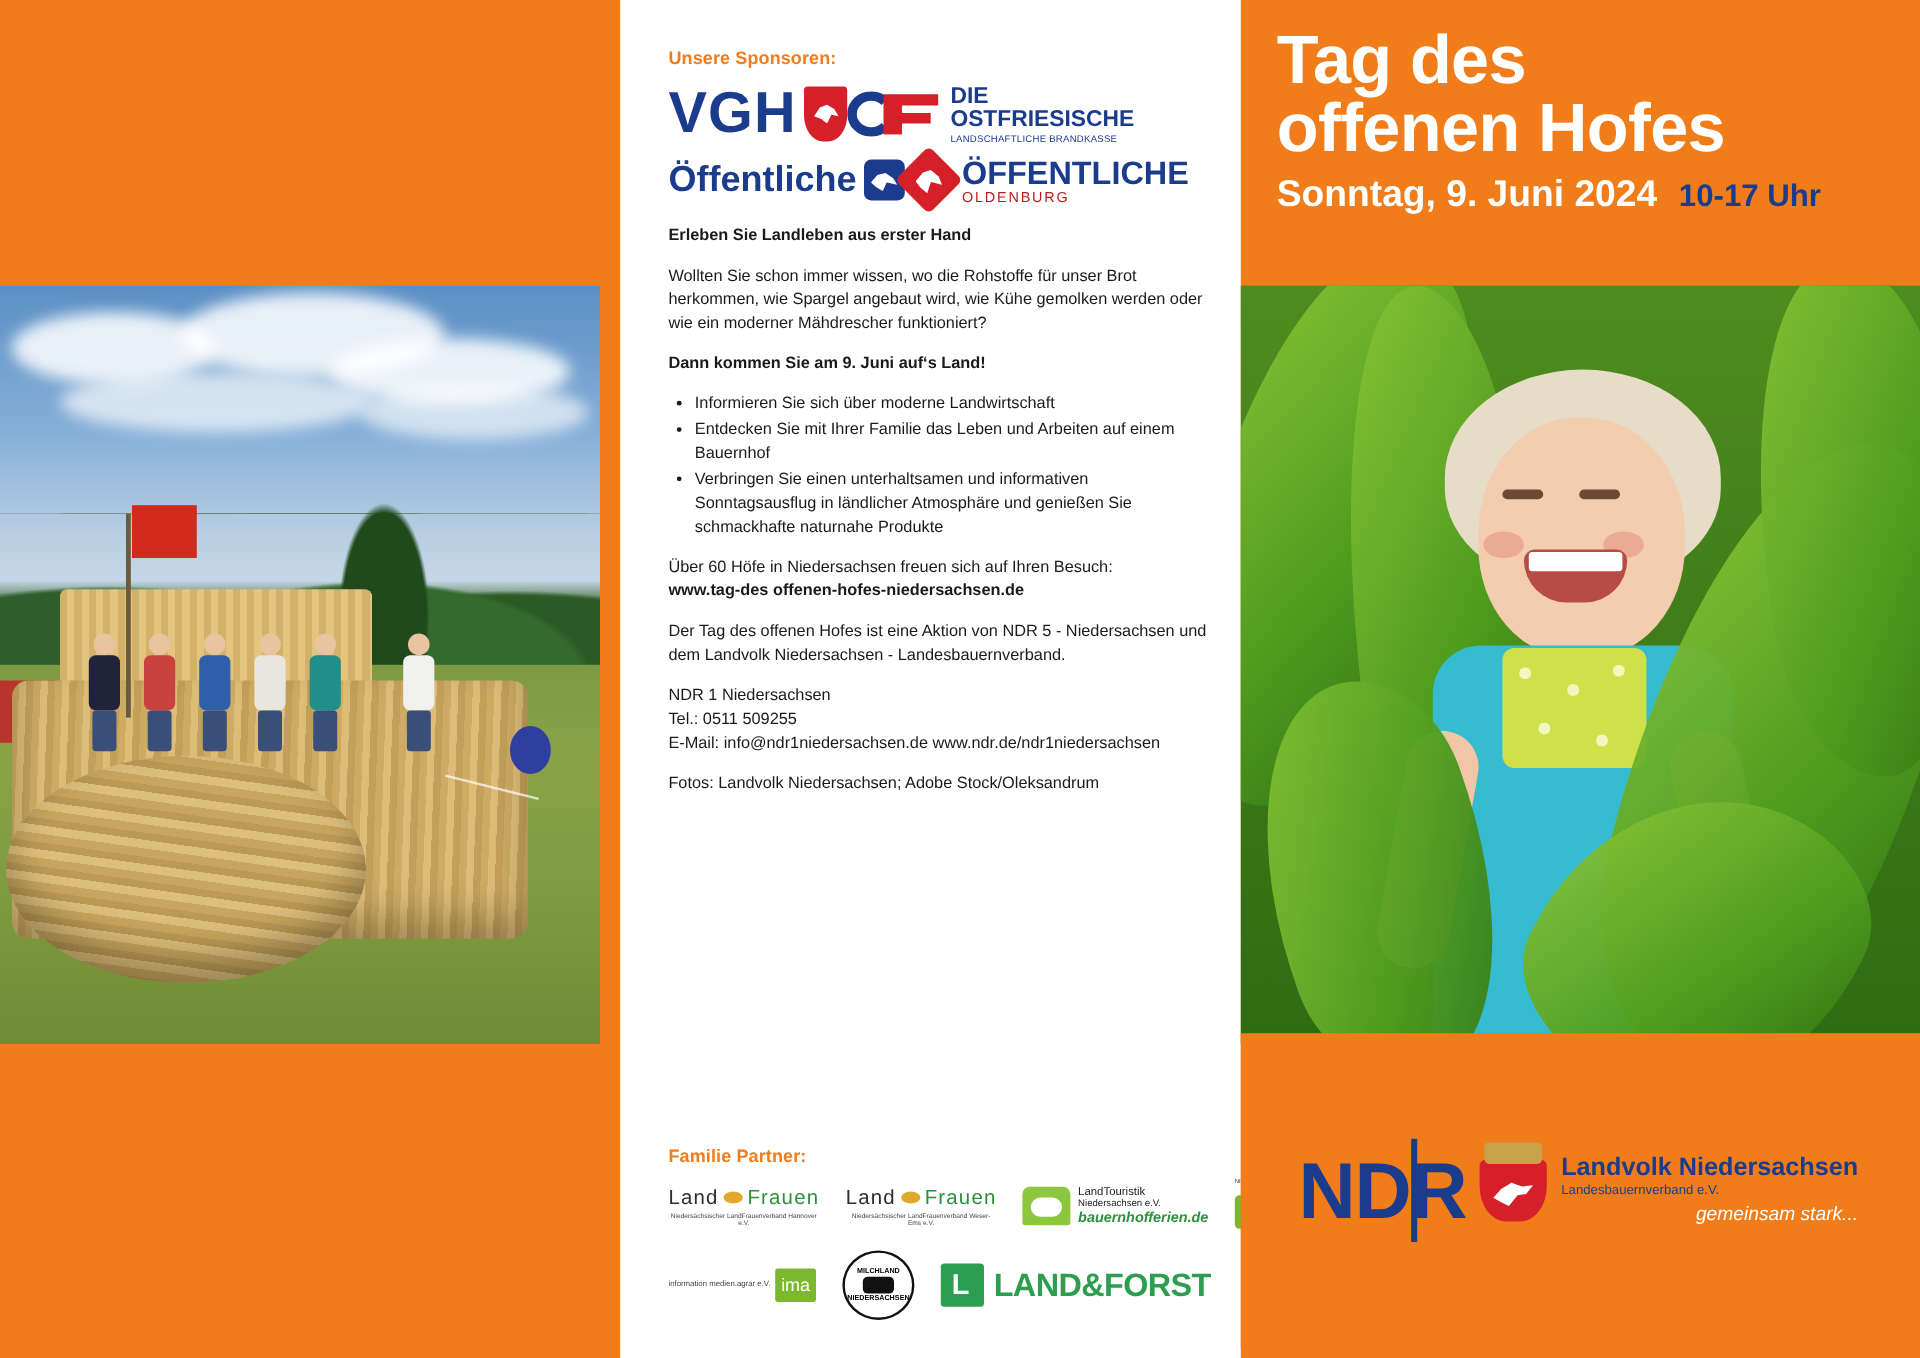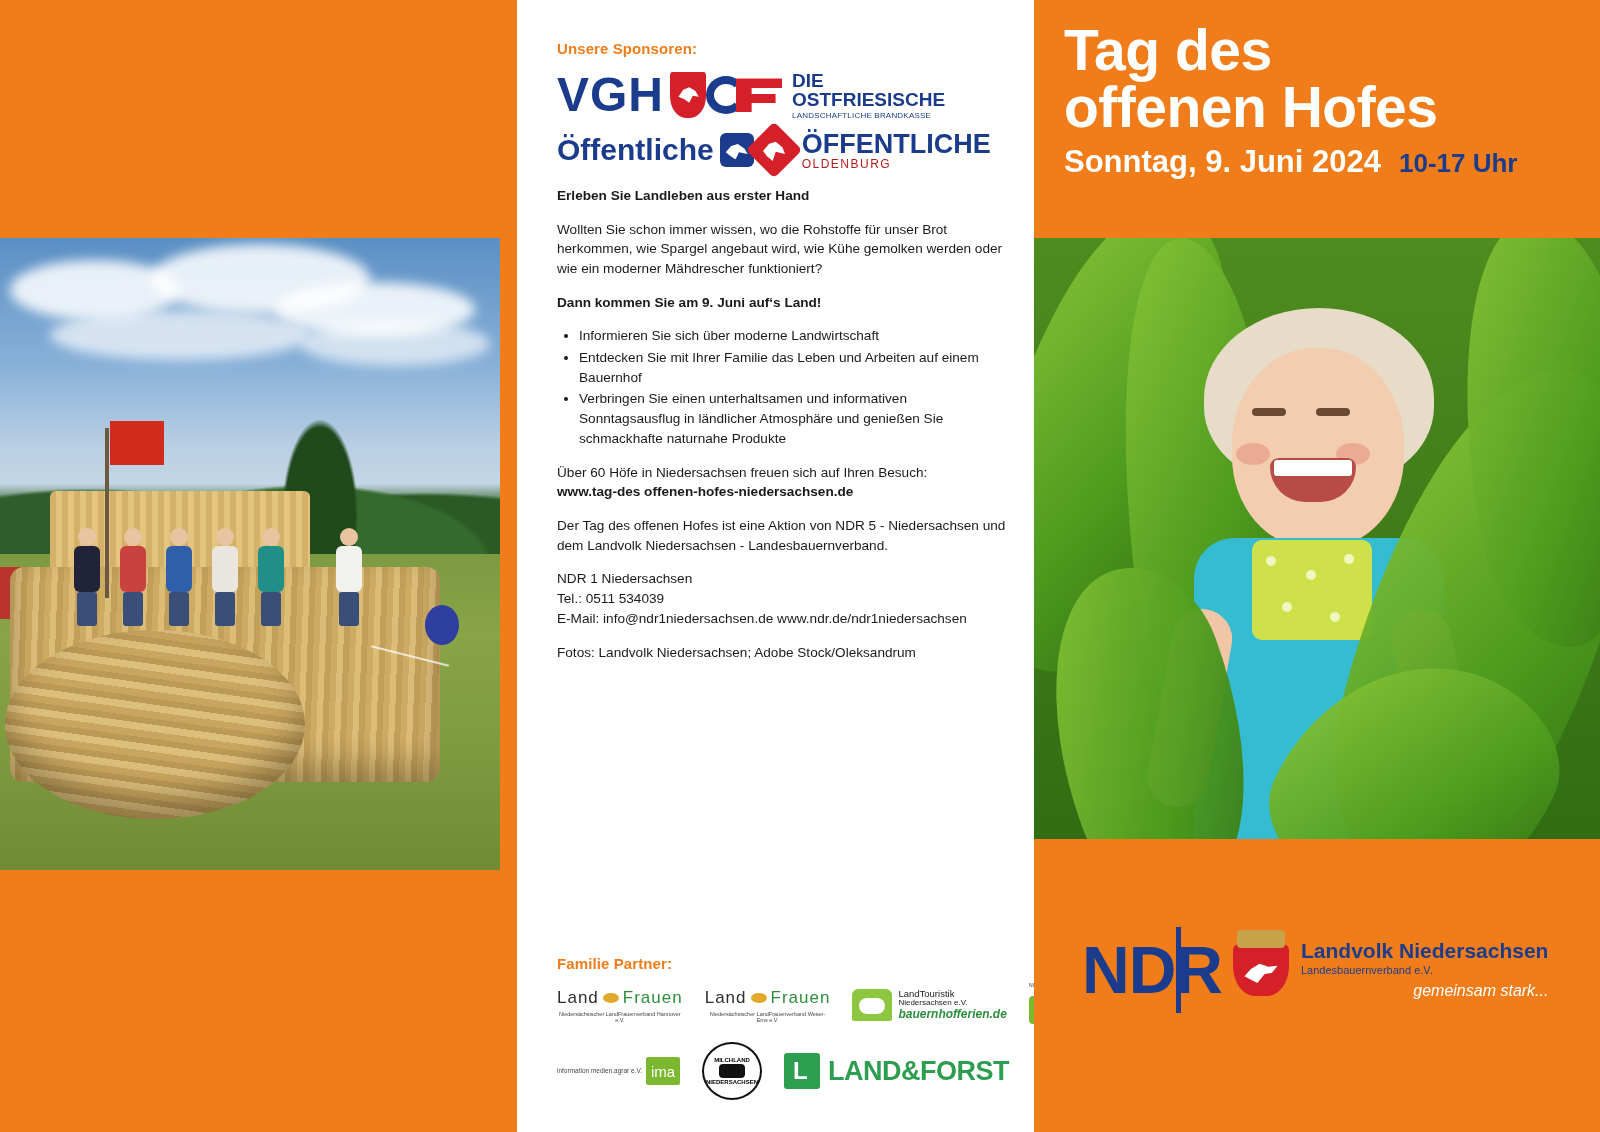--- a/index.html
+++ b/index.html
@@ -275,21 +275,21 @@
   .dress-bib {
     position: absolute; top: 232px; left: 78px; width: 120px; height: 100px;
     background: #cfe14a; border-radius: 10px;
   }
   .dot { position: absolute; width: 10px; height: 10px; border-radius: 50%; background: #f2f7c0; }
   .arm { position: absolute; background: #f0c6a6; border-radius: 30px; }
   .arm-l { top: 300px; left: -14px; width: 60px; height: 200px; transform: rotate(10deg); }
   .arm-r { top: 300px; left: 232px; width: 60px; height: 200px; transform: rotate(-12deg); }
 
   .right-bottom {
-    position: absolute; left: 0; top: 839px; width: 100%; height: 262px;
+    position: absolute; left: 0; top: 861px; width: 100%; height: 262px;
     background: #f07d1a;
     display: flex; align-items: center; gap: 34px; padding-left: 48px;
   }
   .ndr { display: flex; align-items: center; }
   .ndr-text { color: #1b3c8c; font-weight: bold; font-size: 66px; letter-spacing: -1px; }
   .ndr-bar { width: 5px; height: 86px; background: #1b3c8c; margin-left: -46px; margin-right: 18px; }
   .landvolk { display: flex; align-items: center; gap: 12px; }
   .lv-shield {
     width: 56px; height: 52px; background: #d5202a; border-radius: 6px 6px 22px 22px / 6px 6px 30px 30px;
     position: relative;
@@ -409,21 +409,21 @@
         <li>Entdecken Sie mit Ihrer Familie das Leben und Arbeiten auf einem Bauernhof</li>
         <li>Verbringen Sie einen unterhaltsamen und informativen Sonntagsausflug in ländlicher Atmosphäre und genießen Sie schmackhafte naturnahe Produkte</li>
       </ul>
       <p style="margin-bottom:14px;">
         <span>Über 60 Höfe in Niedersachsen freuen sich auf Ihren Besuch:</span><br>
         <span class="url">www.tag-des offenen-hofes-niedersachsen.de</span>
       </p>
       <p>Der Tag des offenen Hofes ist eine Aktion von NDR 5 - Niedersachsen und dem Landvolk Niedersachsen - Landesbauernverband.</p>
       <p>
         <span class="contact-line">NDR 1 Niedersachsen</span><br>
-        <span class="contact-line">Tel.: 0511 534039</span><br>
+        <span class="contact-line">Tel.: 0511 509255</span><br>
         <span class="contact-line">E-Mail: info@ndr1niedersachsen.de www.ndr.de/ndr1niedersachsen</span>
       </p>
       <p>Fotos: Landvolk Niedersachsen; Adobe Stock/Oleksandrum</p>
     </div>
 
     <div class="partners">
       <div class="partners-title">Familie Partner:</div>
 
       <div class="partner-row">
         <div class="pl">

